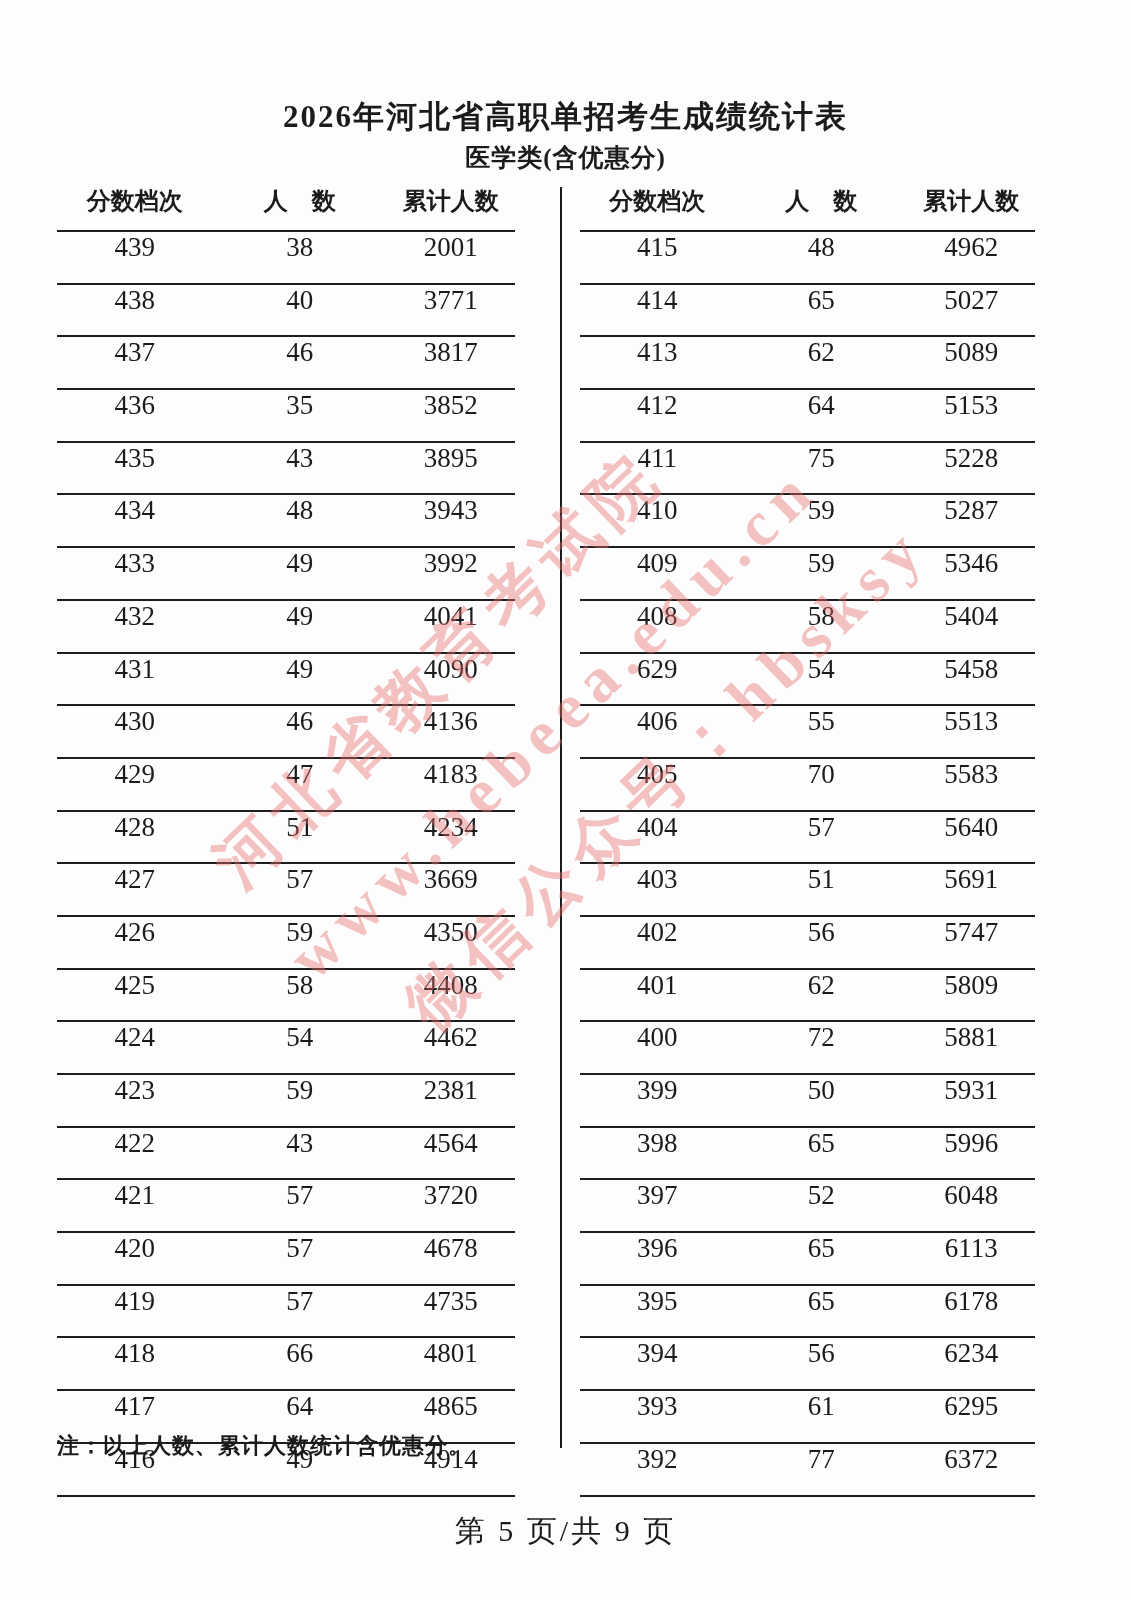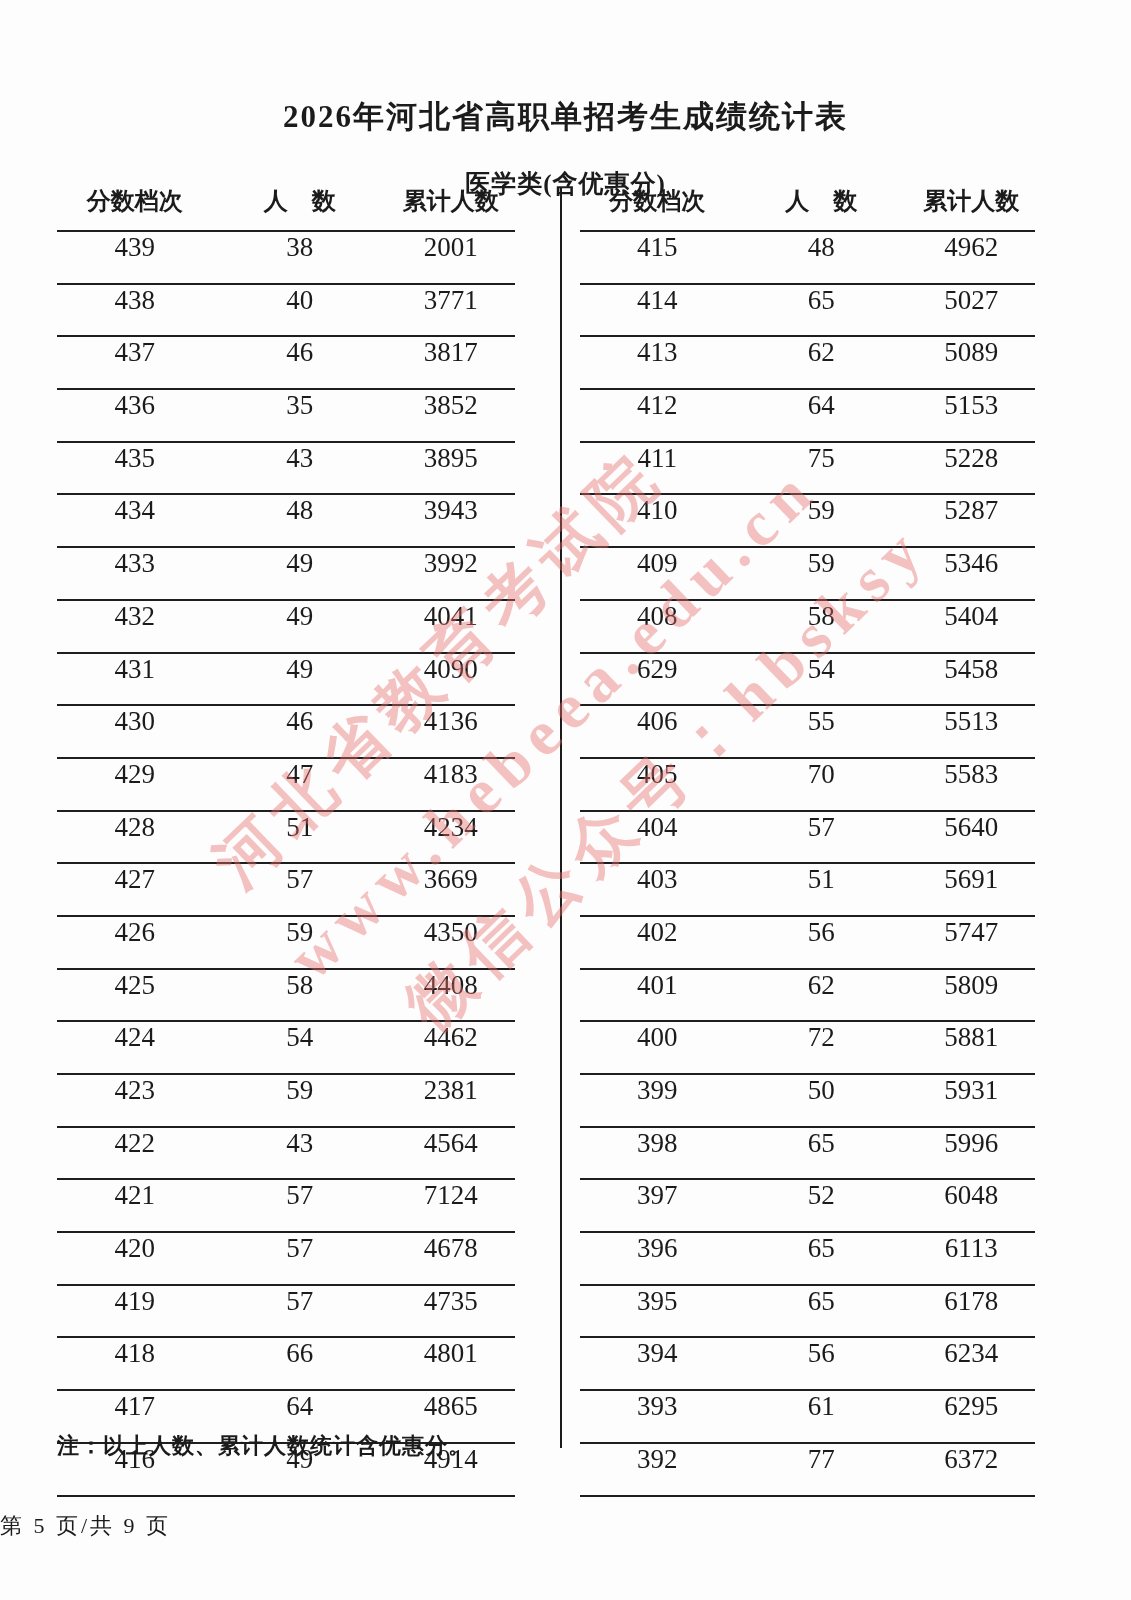--- a/index.html
+++ b/index.html
@@ -12,21 +12,21 @@
     color:#1b1b1b;
   }
   .title{
     padding-top:96px;
     text-align:center;
     font-size:31px;
     font-weight:bold;
     letter-spacing:2px;
   }
   .subtitle{
-    margin-top:29px;
+    margin-top:3px;
     text-align:center;
     font-size:25px;
     font-weight:bold;
     letter-spacing:1px;
   }
   .tbl{position:absolute;top:185px;z-index:1;}
   .tbl.left{left:57px;width:458px;}
   .tbl.right{left:580px;width:455px;}
   .trow{
     display:flex;
@@ -71,21 +71,22 @@
     left:57px;top:1431px;
     font-family:"Liberation Sans","DejaVu Sans",sans-serif;
     font-weight:bold;
     font-size:22px;
     letter-spacing:1px;
     z-index:1;
   }
   .pagenum{
     position:absolute;
     left:0;right:0;top:1511px;
-    font-size:22px;
+    text-align:center;
+    font-size:30px;
     letter-spacing:3px;
     z-index:1;
   }
 </style>
 </head>
 <body>
 
 <div class="page">
 
   <div class="watermark">
@@ -189,21 +190,21 @@
         <span class="c c2">2381</span>
       </div>
       <div class="trow">
         <span class="c c0">422</span>
         <span class="c c1">43</span>
         <span class="c c2">4564</span>
       </div>
       <div class="trow">
         <span class="c c0">421</span>
         <span class="c c1">57</span>
-        <span class="c c2">7124</span>
+        <span class="c c2">3720</span>
       </div>
       <div class="trow">
         <span class="c c0">420</span>
         <span class="c c1">57</span>
         <span class="c c2">4678</span>
       </div>
       <div class="trow">
         <span class="c c0">419</span>
         <span class="c c1">57</span>
         <span class="c c2">4735</span>

